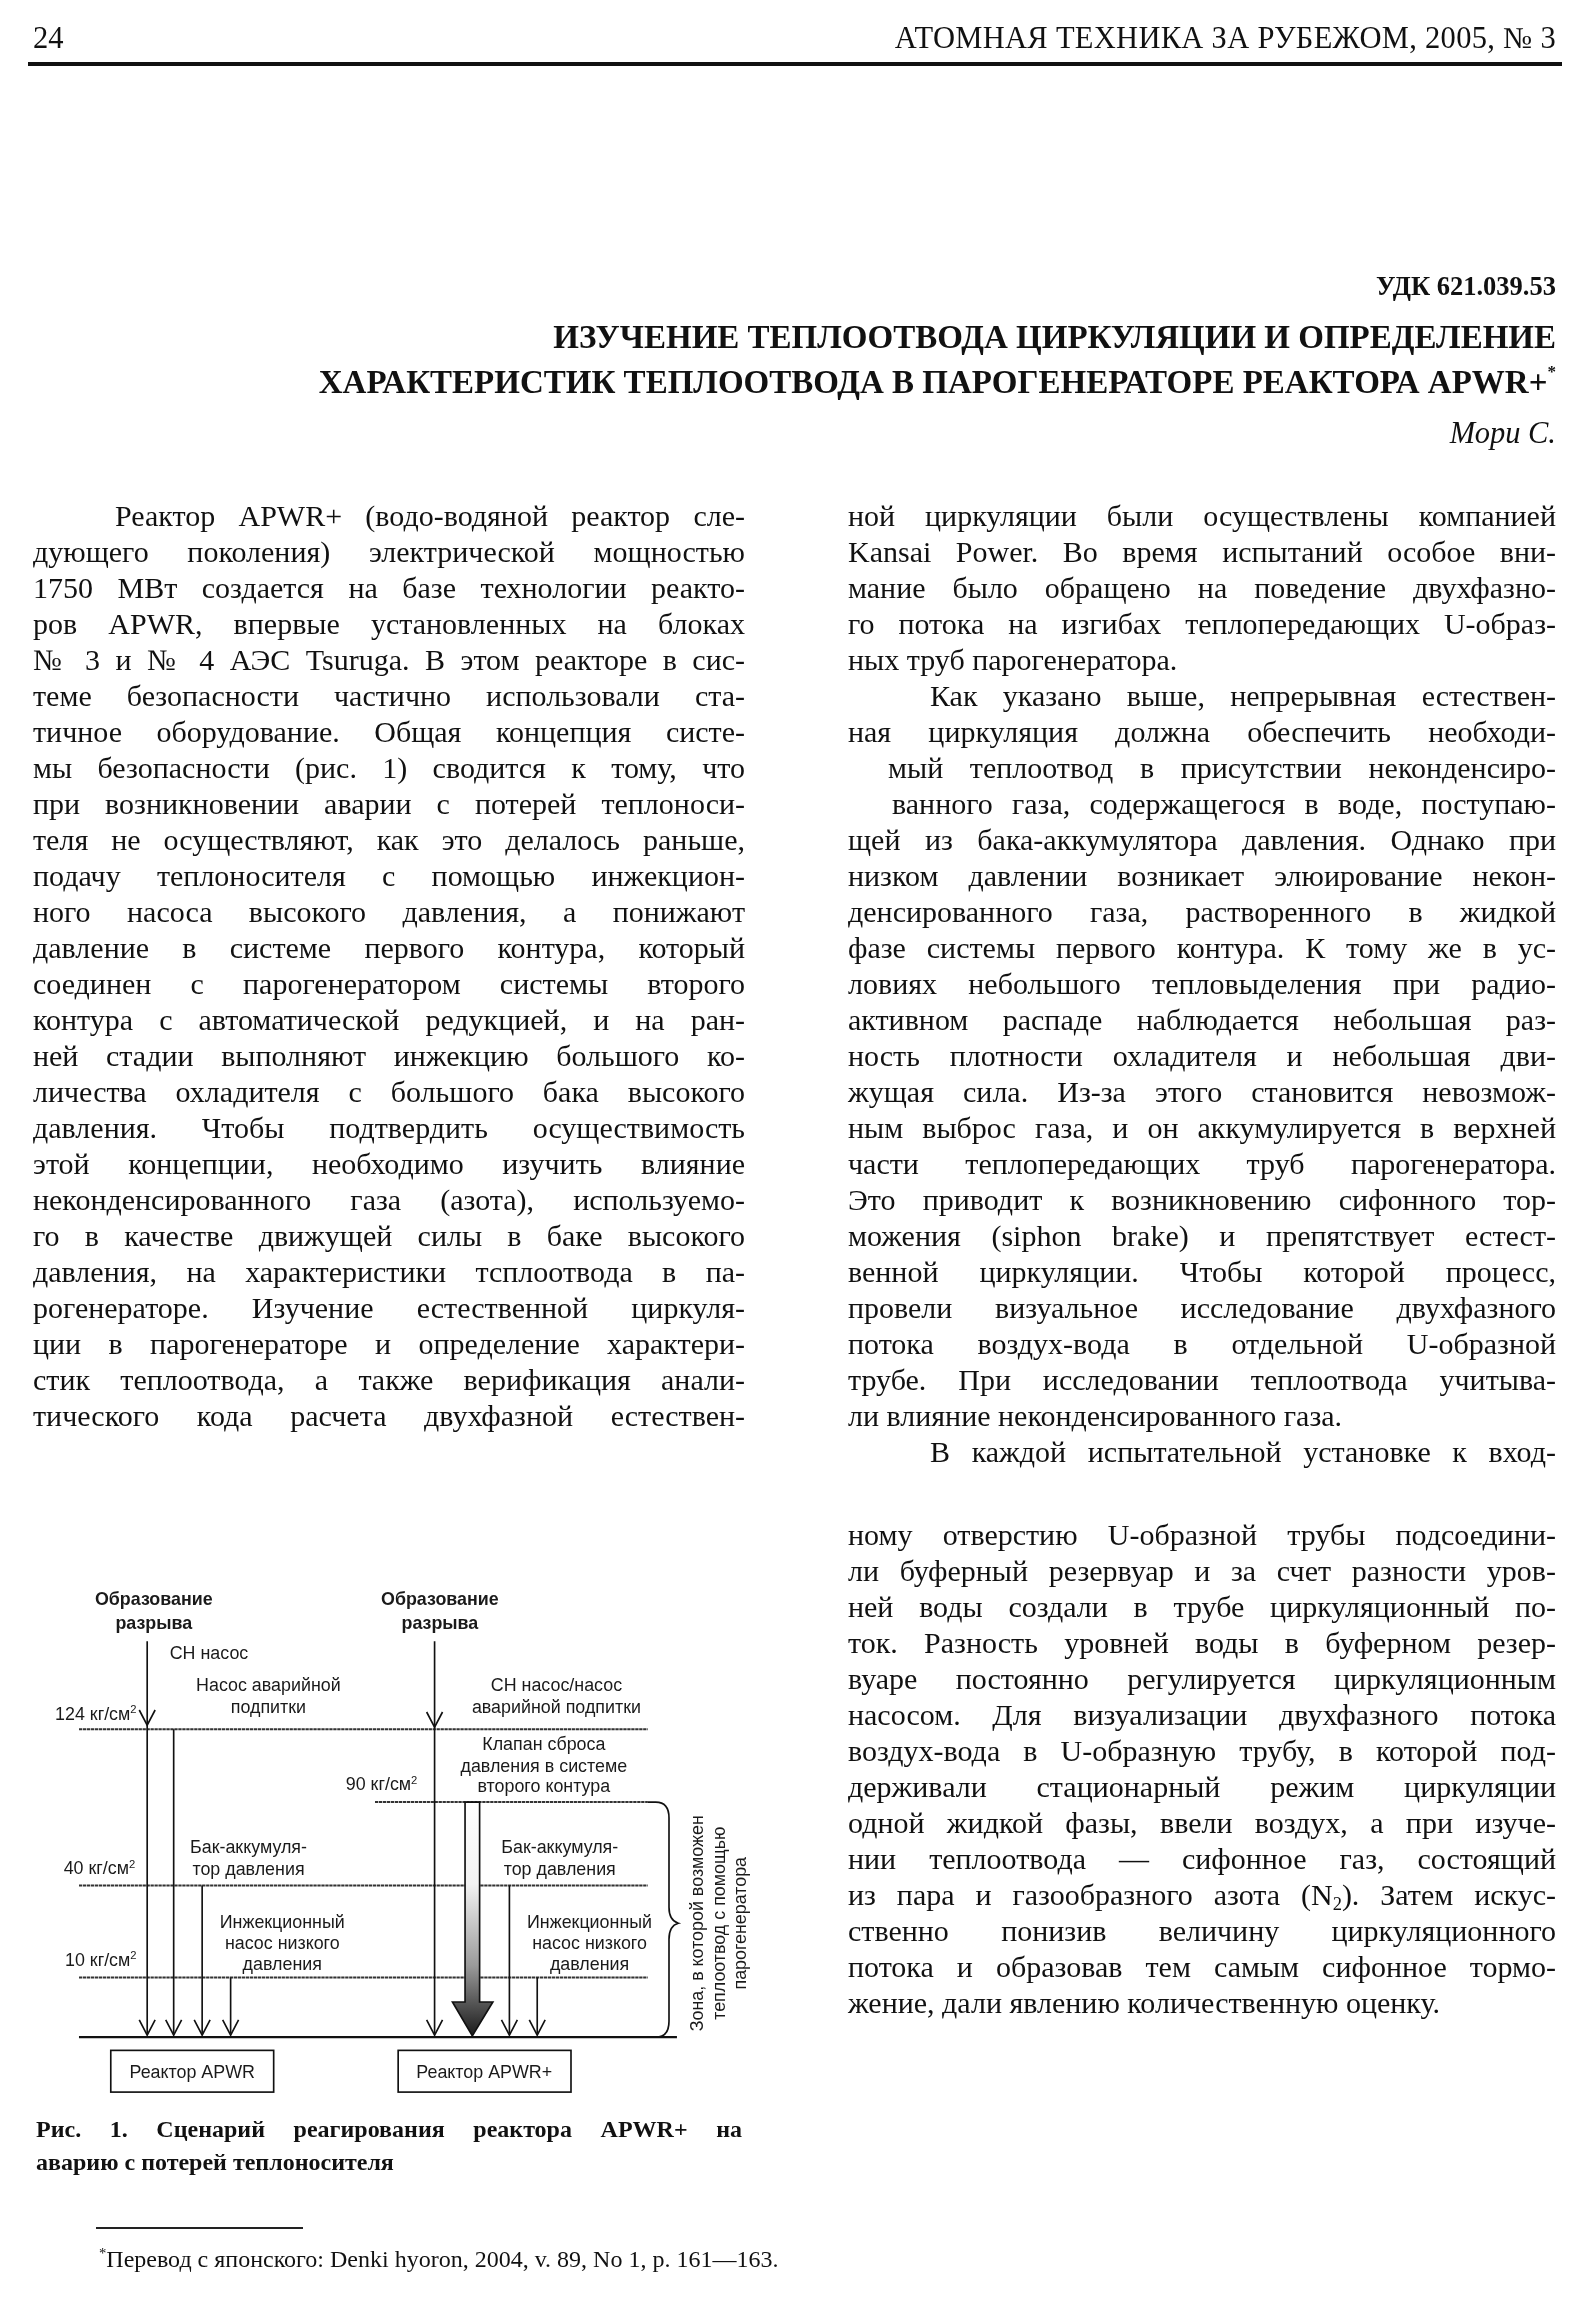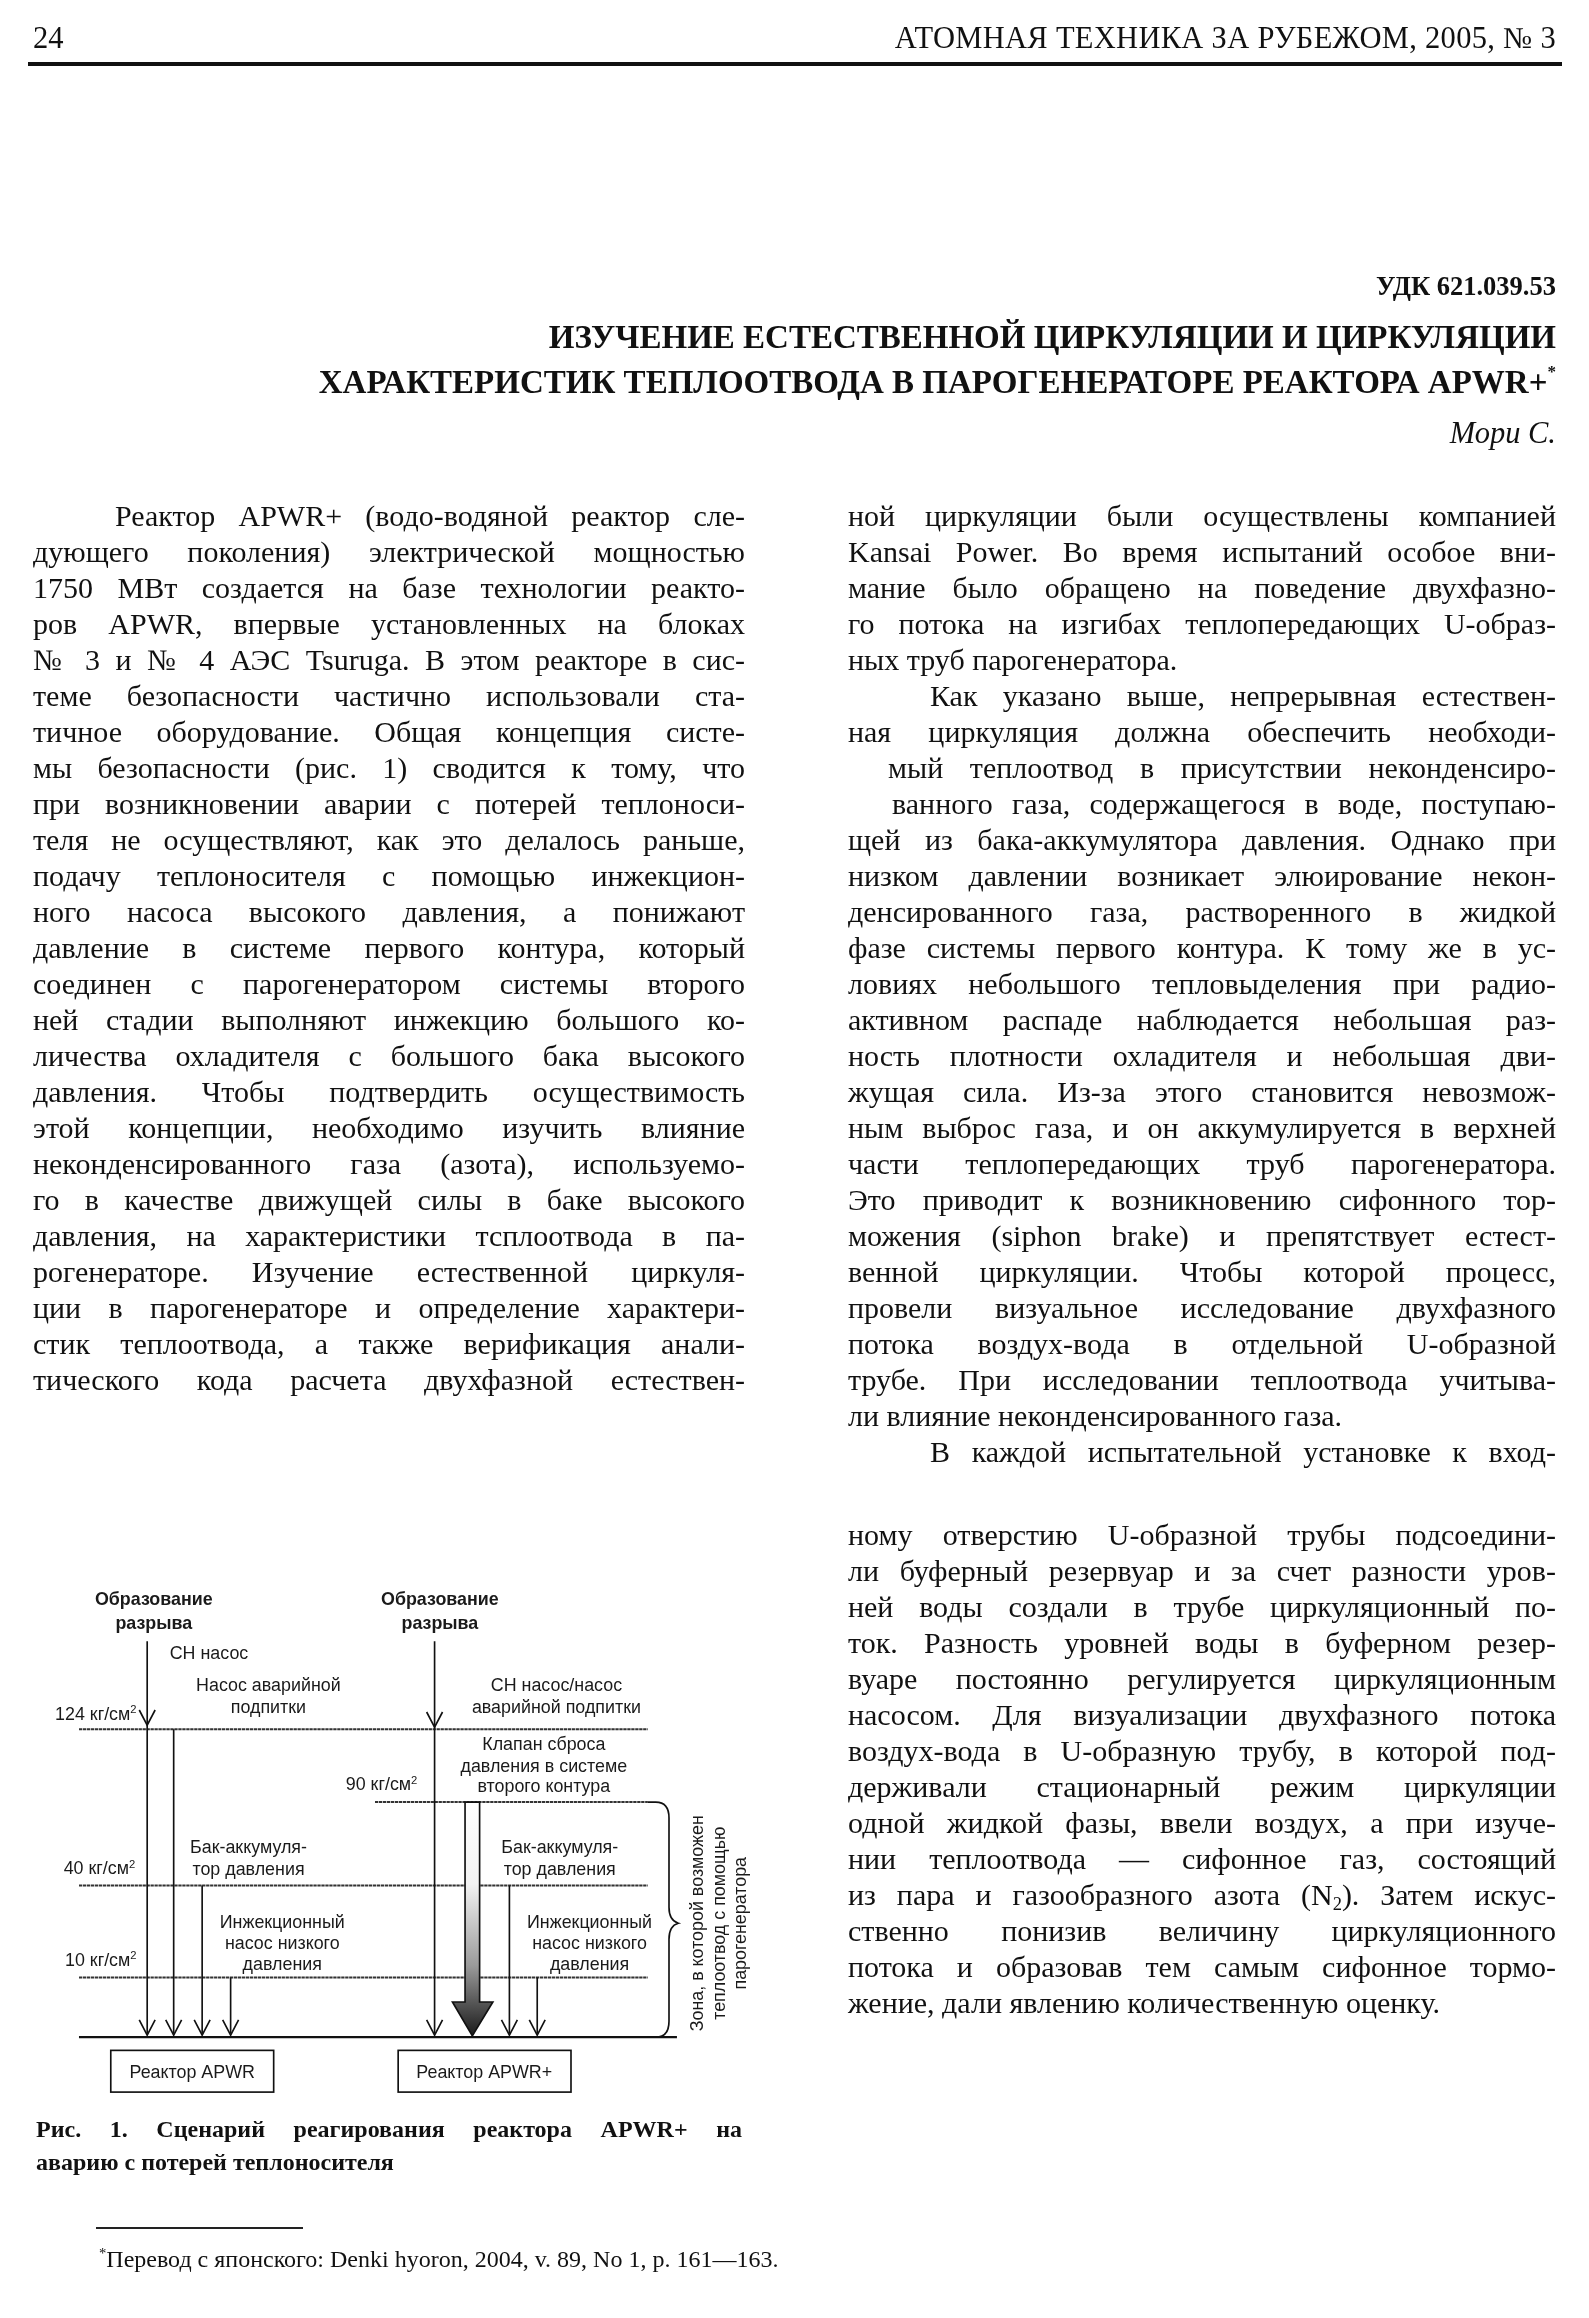--- a/index.html
+++ b/index.html
@@ -38,39 +38,40 @@
   #footnote .star { font-size: 14.6px; vertical-align: 9.3px; }
 </style>
 </head>
 <body>
 
 <div id="page-number" class="abs">24</div>
 <div id="running-title" class="abs">АТОМНАЯ ТЕХНИКА ЗА РУБЕЖОМ, 2005, № 3</div>
 <div id="header-rule" class="abs"></div>
 
 <div id="udc" class="abs">УДК 621.039.53</div>
-<div id="title-1" class="abs title-line">ИЗУЧЕНИЕ ЕСТЕСТВЕННОЙ ЦИРКУЛЯЦИИ И ЦИРКУЛЯЦИИ</div>
+<div id="title-1" class="abs title-line">ИЗУЧЕНИЕ ТЕПЛООТВОДА ЦИРКУЛЯЦИИ И ОПРЕДЕЛЕНИЕ</div>
 <div id="title-2" class="abs title-line"><span>ХАРАКТЕРИСТИК ТЕПЛООТВОДА В ПАРОГЕНЕРАТОРЕ РЕАКТОРА APWR+</span><span class="title-star">*</span></div>
 <div id="author" class="abs">Мори С.</div>
 
 <div id="col-left" class="col">
     <span class="line indent" style="word-spacing: 0px; letter-spacing: 0px;"><span>Реактор APWR+ (водо-водяной реактор сле-</span></span>
     <span class="line" style="word-spacing: 0px; letter-spacing: 0px;"><span>дующего поколения) электрической мощностью</span></span>
     <span class="line" style="word-spacing: 0px; letter-spacing: 0px;"><span>1750 МВт создается на базе технологии реакто-</span></span>
     <span class="line" style="word-spacing: 0px; letter-spacing: 0px;"><span>ров APWR, впервые установленных на блоках</span></span>
     <span class="line" style="word-spacing: 0px; letter-spacing: 0px;"><span>№ 3 и № 4 АЭС Tsuruga. В этом реакторе в сис-</span></span>
     <span class="line" style="word-spacing: 0px; letter-spacing: 0px;"><span>теме безопасности частично использовали ста-</span></span>
     <span class="line" style="word-spacing: 0px; letter-spacing: 0px;"><span>тичное оборудование. Общая концепция систе-</span></span>
     <span class="line" style="word-spacing: 0px; letter-spacing: 0px;"><span>мы безопасности (рис. 1) сводится к тому, что</span></span>
     <span class="line" style="word-spacing: 0px; letter-spacing: 0px;"><span>при возникновении аварии с потерей теплоноси-</span></span>
     <span class="line" style="word-spacing: 0px; letter-spacing: 0px;"><span>теля не осуществляют, как это делалось раньше,</span></span>
     <span class="line" style="word-spacing: 0px; letter-spacing: 0px;"><span>подачу теплоносителя с помощью инжекцион-</span></span>
     <span class="line" style="word-spacing: 0px; letter-spacing: 0px;"><span>ного насоса высокого давления, а понижают</span></span>
     <span class="line" style="word-spacing: 0px; letter-spacing: 0px;"><span>давление в системе первого контура, который</span></span>
     <span class="line" style="word-spacing: 0px; letter-spacing: 0px;"><span>соединен с парогенератором системы второго</span></span>
+    <span class="line" style="word-spacing: 0px; letter-spacing: 0px;"><span>контура с автоматической редукцией, и на ран-</span></span>
     <span class="line" style="word-spacing: 0px; letter-spacing: 0px;"><span>ней стадии выполняют инжекцию большого ко-</span></span>
     <span class="line" style="word-spacing: 0px; letter-spacing: 0px;"><span>личества охладителя с большого бака высокого</span></span>
     <span class="line" style="word-spacing: 0px; letter-spacing: 0px;"><span>давления. Чтобы подтвердить осуществимость</span></span>
     <span class="line" style="word-spacing: 0px; letter-spacing: 0px;"><span>этой концепции, необходимо изучить влияние</span></span>
     <span class="line" style="word-spacing: 0px; letter-spacing: 0px;"><span>неконденсированного газа (азота), используемо-</span></span>
     <span class="line" style="word-spacing: 0px; letter-spacing: 0px;"><span>го в качестве движущей силы в баке высокого</span></span>
     <span class="line" style="word-spacing: 0px; letter-spacing: 0px;"><span>давления, на характеристики тсплоотвода в па-</span></span>
     <span class="line" style="word-spacing: 0px; letter-spacing: 0px;"><span>рогенераторе. Изучение естественной циркуля-</span></span>
     <span class="line" style="word-spacing: 0px; letter-spacing: 0px;"><span>ции в парогенераторе и определение характери-</span></span>
     <span class="line" style="word-spacing: 0px; letter-spacing: 0px;"><span>стик теплоотвода, а также верификация анали-</span></span>

